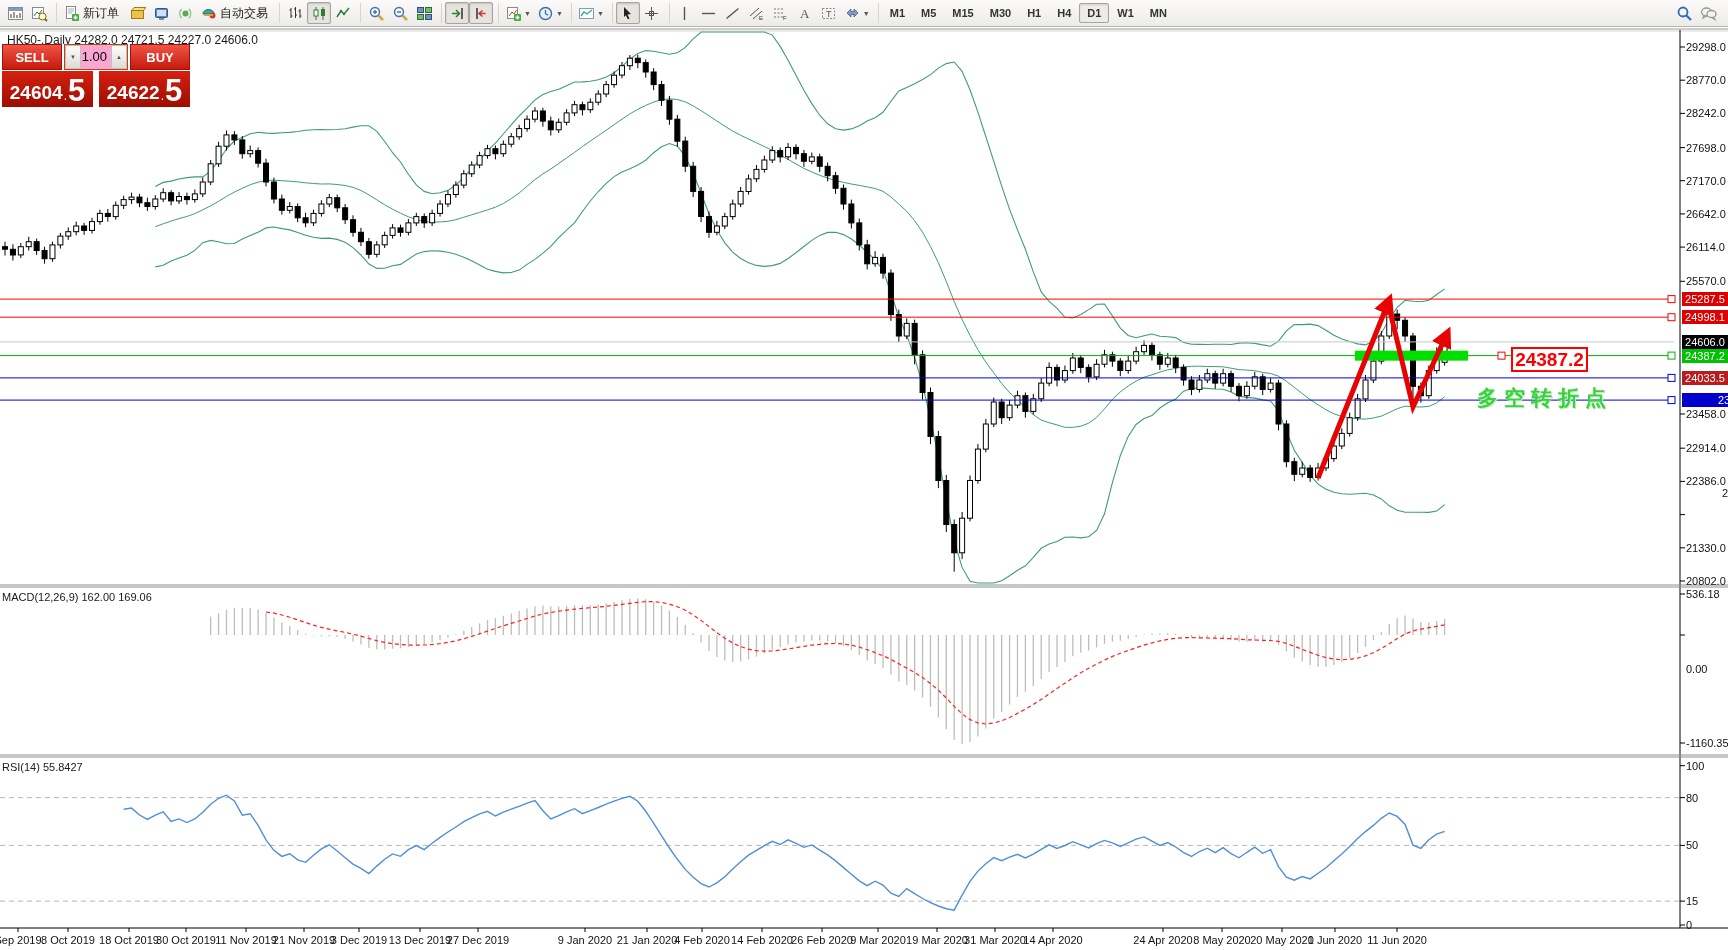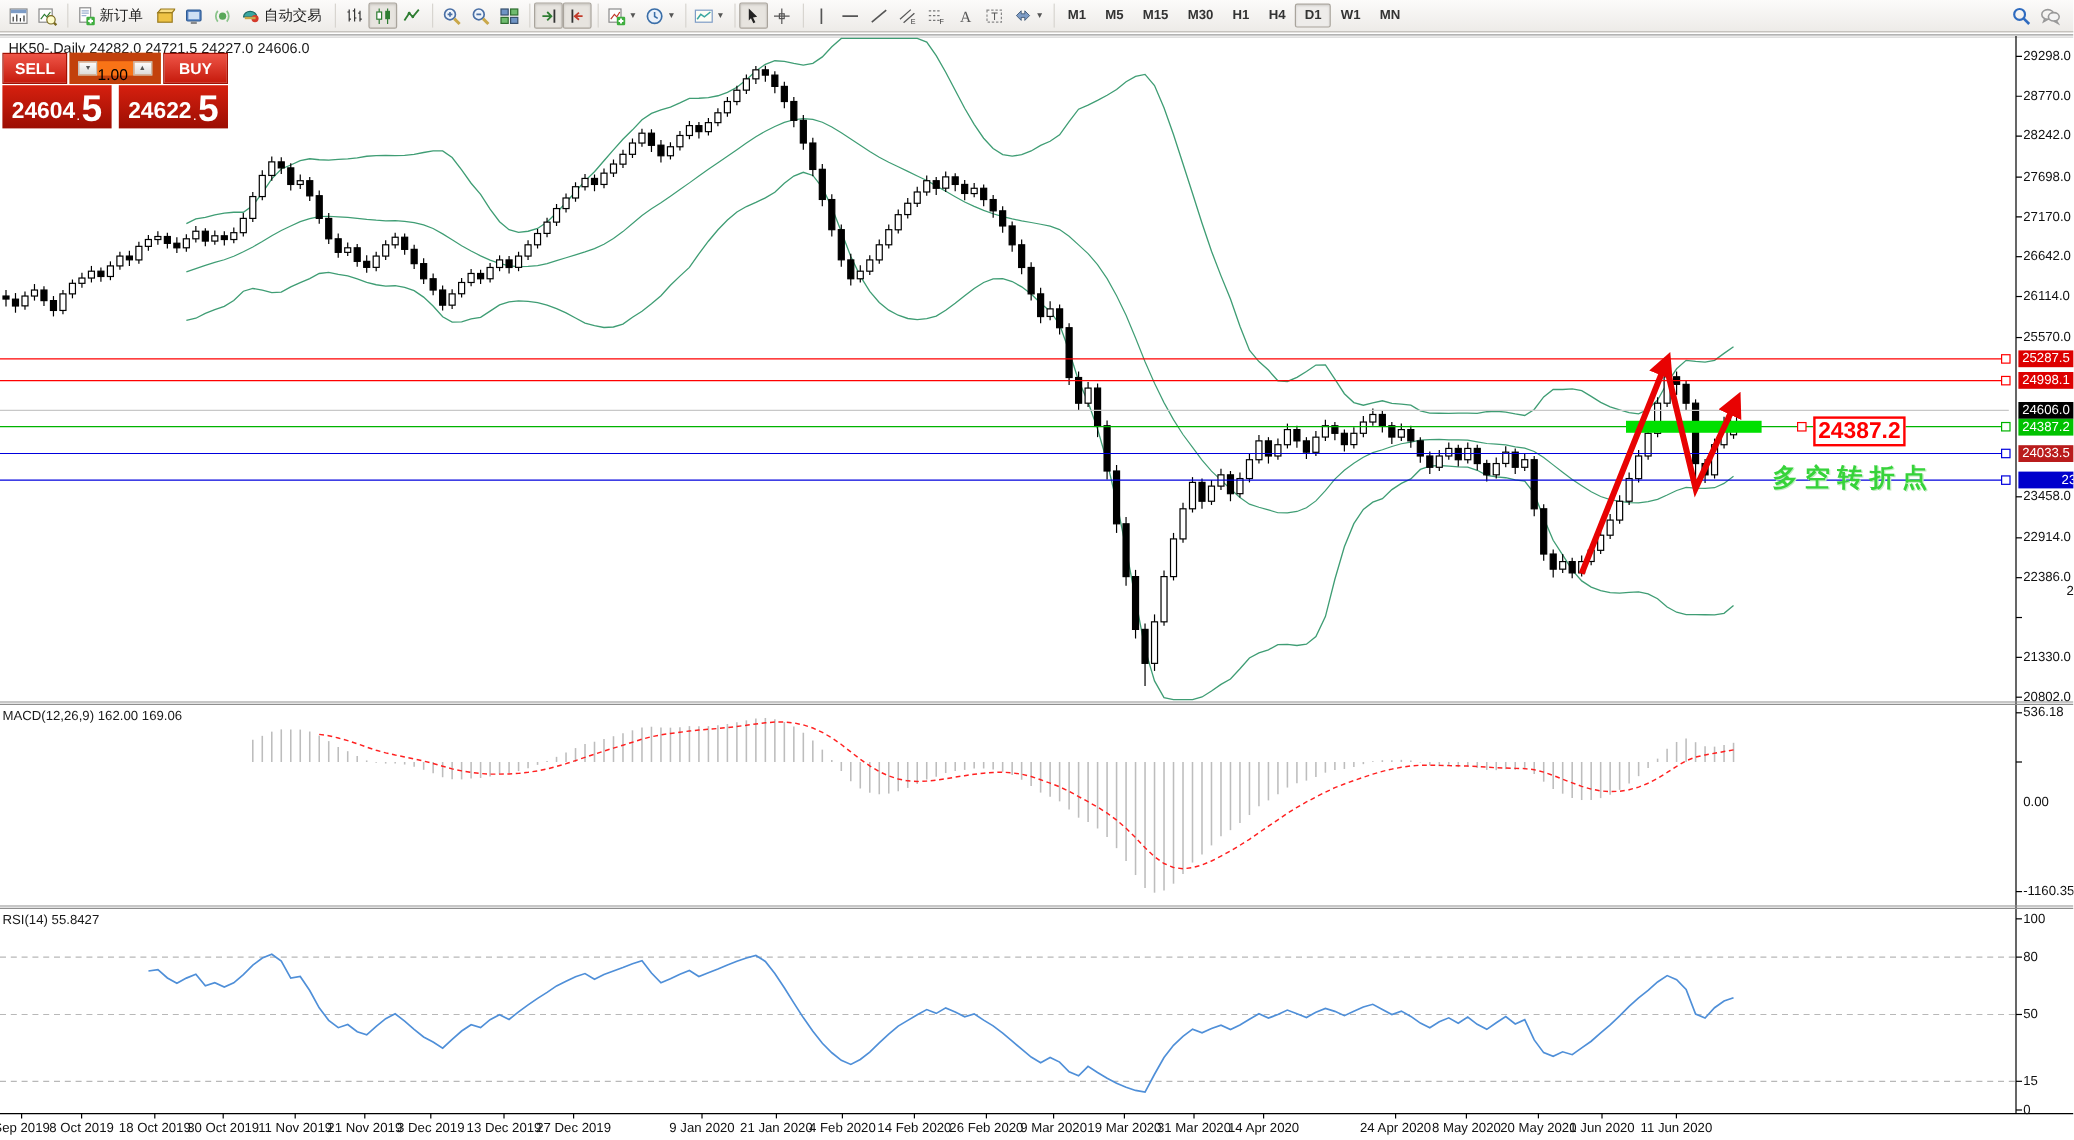--- a/index.html
+++ b/index.html
@@ -44,21 +44,21 @@
   #cn-text { left:1477px; top:356px; color:#36d33a; font-size:21px; font-weight:bold;
     letter-spacing:6px; z-index:8; text-shadow:1px 1px 0 #bfecbf; white-space:nowrap; }
 
   
   #trade-panel { position:absolute; left:2px; top:44px; width:188px; z-index:20;
     font-family:"Liberation Sans", sans-serif; }
   #tp-top { display:flex; height:26px; }
   .tp-btn { width:60px; background:linear-gradient(#ee5547,#c61a0c); color:#fff;
     font-size:13px; font-weight:bold; display:flex; align-items:center; justify-content:center;
     border:1px solid #a31104; }
-  #tp-vol { flex:1; display:flex; border:7px solid #c2410c; background:#f97316; margin:0 2px;justify-content:center; }
+  #tp-vol { flex:1; display:flex; border:1px solid #c2410c; background:#f9a8d4; margin:0 2px;justify-content:center; }
   .spin { width:16px; background:linear-gradient(#fdfdfd,#dddbd9); border:1px solid #c2c0be;
     font-size:6px; color:#555; display:flex; align-items:center; justify-content:center; }
   #tp-vol-val { flex:1; font-size:13px; color:#000; text-align:right; padding:4px 4px 0 0; }
   #tp-prices { display:flex; height:36px; margin-top:1px; }
   .tp-price { flex:1; background:linear-gradient(#d6200f,#9c0e03); color:#fff;
     display:flex; align-items:flex-end; justify-content:center; padding-bottom:2px; }
   .tp-price + .tp-price { margin-left:6px; }
   .pp-main { font-size:19px; font-weight:bold; line-height:24px; }
   .pp-dot { font-size:12px; line-height:18px; margin:0 1px; }
   .pp-frac { font-size:31px; font-weight:bold; line-height:29px; }

